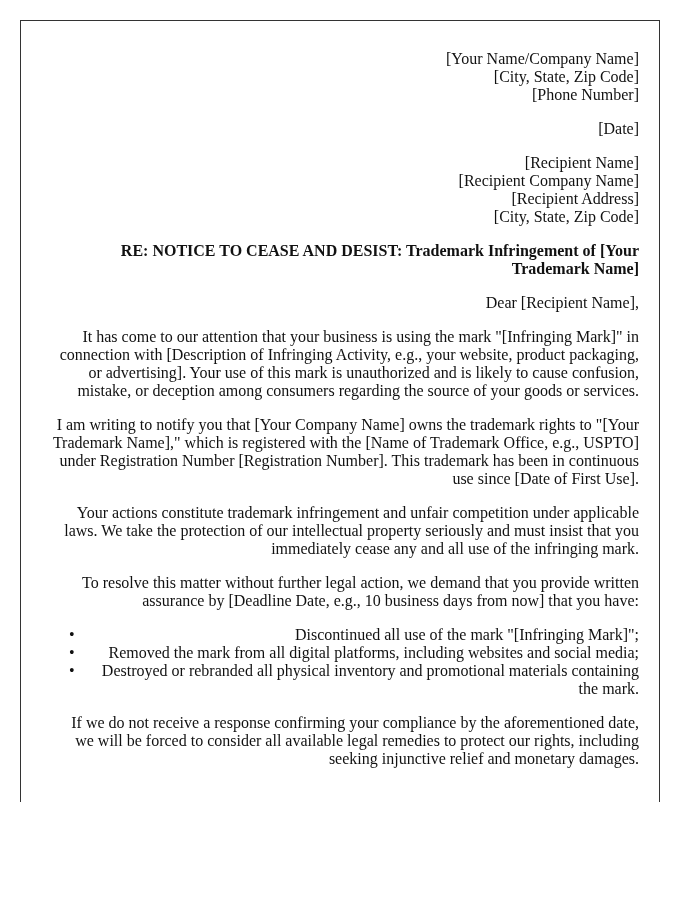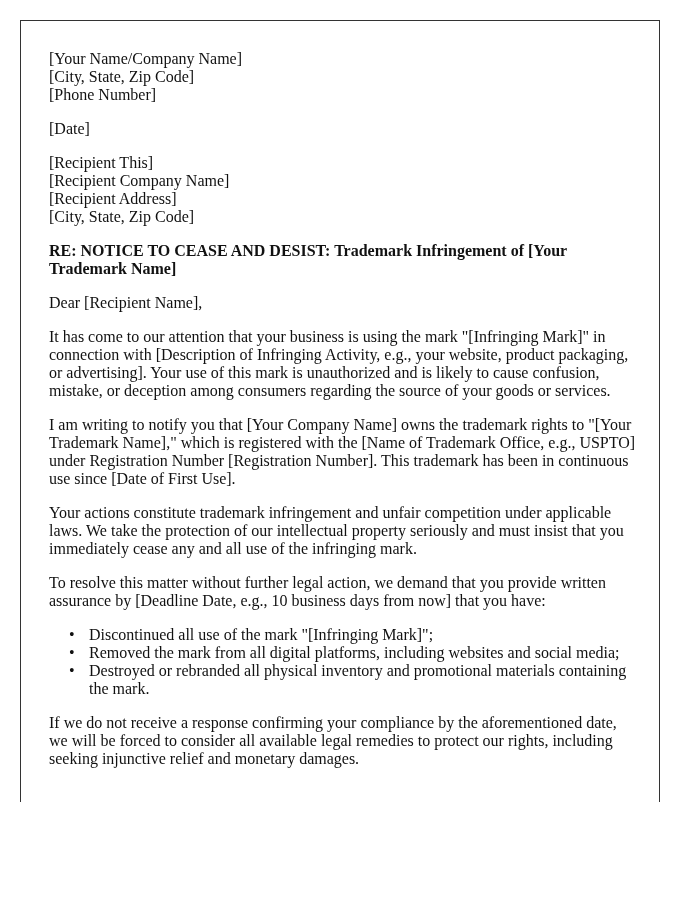--- a/index.html
+++ b/index.html
@@ -20,20 +20,21 @@
   .page {
     position: absolute;
     left: 20px;
     top: 20px;
     width: 640px;
     height: 782px;
     border: 1px solid #333333;
     border-bottom: none;
     box-sizing: border-box;
     overflow: hidden;
+    text-align: right;
   }
   .content {
     position: absolute;
     left: 28px;
     top: 29px;
     width: 590px;
   }
   .block { margin: 0 0 16px 0; }
   .block p, .line { margin: 0; }
   .line { display: block; }
@@ -66,21 +67,21 @@
       <span class="line">[Your Name/Company Name]</span>
       <span class="line">[City, State, Zip Code]</span>
       <span class="line">[Phone Number]</span>
     </div>
 
     <div class="block">
       <span class="line">[Date]</span>
     </div>
 
     <div class="block">
-      <span class="line">[Recipient This]</span>
+      <span class="line">[Recipient Name]</span>
       <span class="line">[Recipient Company Name]</span>
       <span class="line">[Recipient Address]</span>
       <span class="line">[City, State, Zip Code]</span>
     </div>
 
     <p class="subject">RE: NOTICE TO CEASE AND DESIST: Trademark Infringement of [Your Trademark Name]</p>
 
     <p class="para">Dear [Recipient Name],</p>
 
     <p class="para">It has come to our attention that your business is using the mark "[Infringing Mark]" in connection with [Description of Infringing Activity, e.g., your website, product packaging, or advertising]. Your use of this mark is unauthorized and is likely to cause confusion, mistake, or deception among consumers regarding the source of your goods or services.</p>

